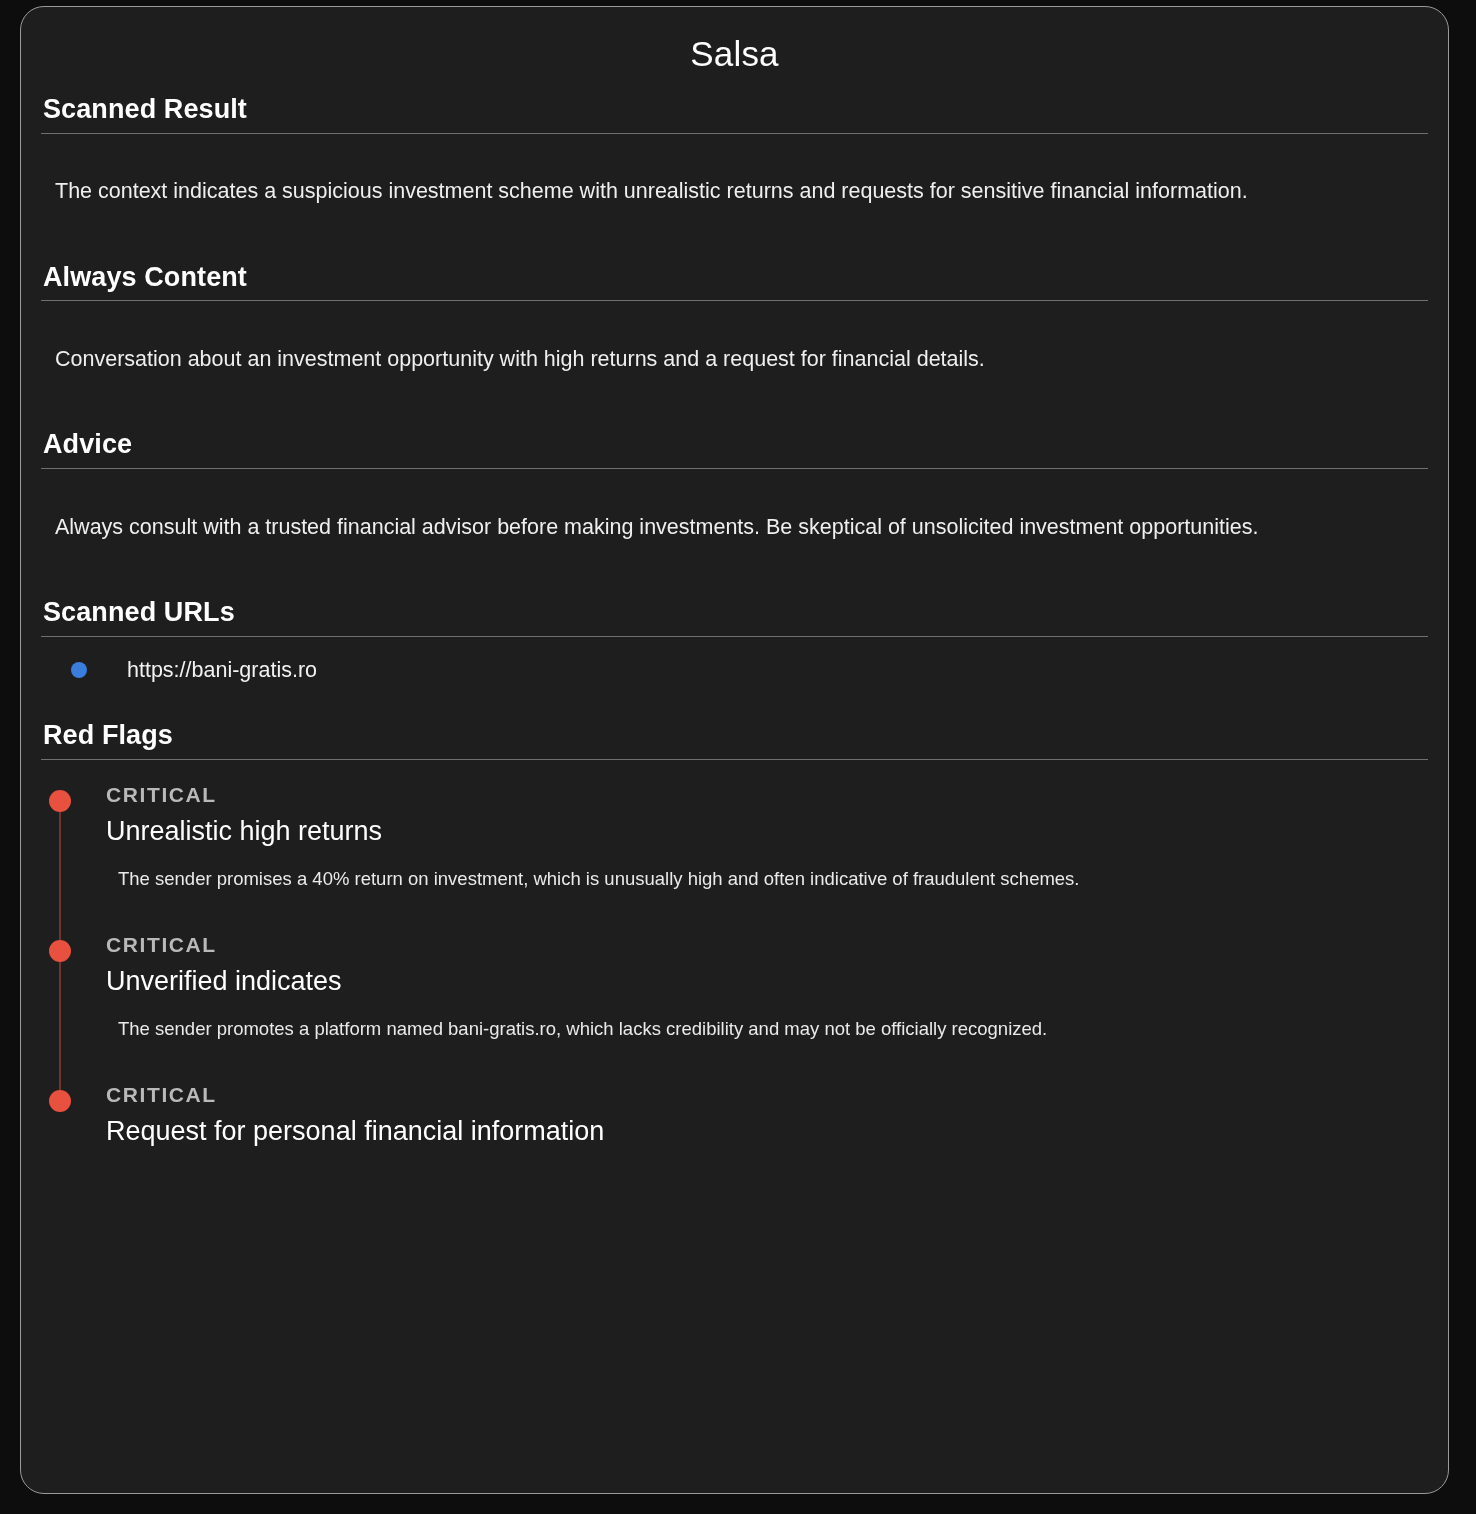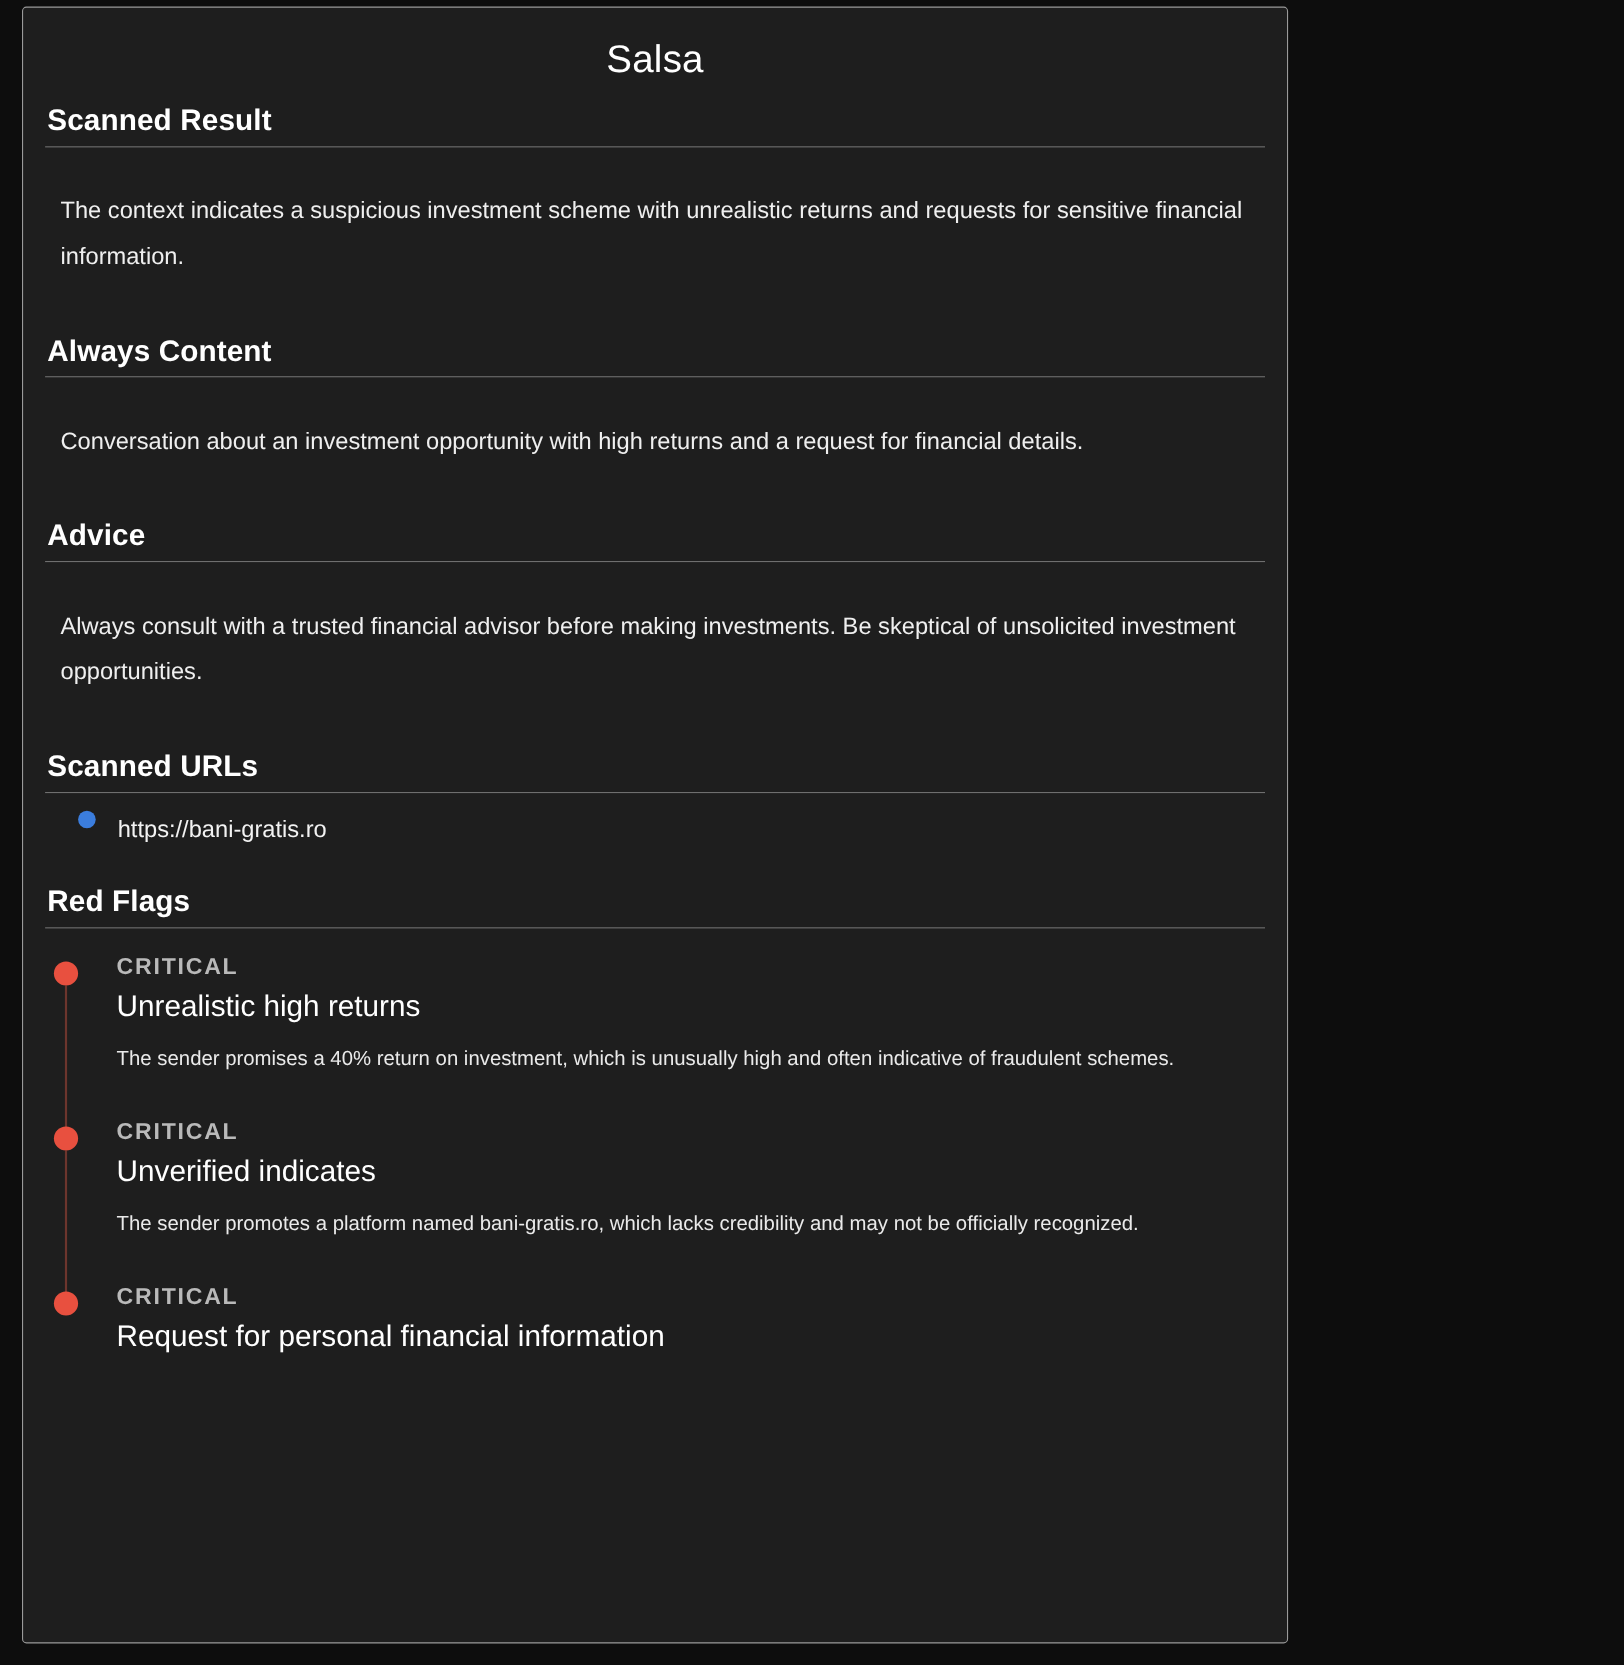--- a/index.html
+++ b/index.html
@@ -17,25 +17,25 @@
   .screen {
     width: 1476px;
     height: 1514px;
     box-sizing: border-box;
     padding: 6px 20px 20px 20px;
     background: #0d0d0d;
   }
 
   .card {
     box-sizing: border-box;
-    width: 1151px;
+    width: 1429px;
     min-height: 1488px;
     background: #1e1e1e;
     border: 1px solid #9a9a9a;
-    border-radius: 4px;
+    border-radius: 24px;
     padding: 26px 20px 30px 20px;
   }
 
   .app-title {
     text-align: center;
     color: #ffffff;
     font-size: 35px;
     font-weight: 400;
     line-height: 1.2;
     margin: 0 0 18px 0;
@@ -72,21 +72,22 @@
   }
 
   
   .url-list {
     list-style: none;
     margin: 0;
     padding: 16px 0 26px 30px;
   }
   .url-item {
     display: flex;
-    gap: 20px;
+    align-items: center;
+    gap: 40px;
     color: #f2f2f2;
     font-size: 21.5px;
     line-height: 1.6;
   }
   .url-bullet {
     width: 16px;
     height: 16px;
     border-radius: 50%;
     background: #3b7ddd;
     flex: 0 0 auto;
@@ -141,21 +142,21 @@
     color: #ffffff;
     font-size: 27px;
     font-weight: 400;
     line-height: 1.5;
     margin: 0 0 12px 0;
   }
   .flag-desc {
     color: #eaeaea;
     font-size: 18.5px;
     line-height: 1.6;
-    margin: 0 0 30px 0;
+    margin: 0 0 30px 12px;
   }
 </style>
 </head>
 <body>
 
 <div class="screen">
   <div class="card">
 
     <h1 class="app-title">Salsa</h1>
 

